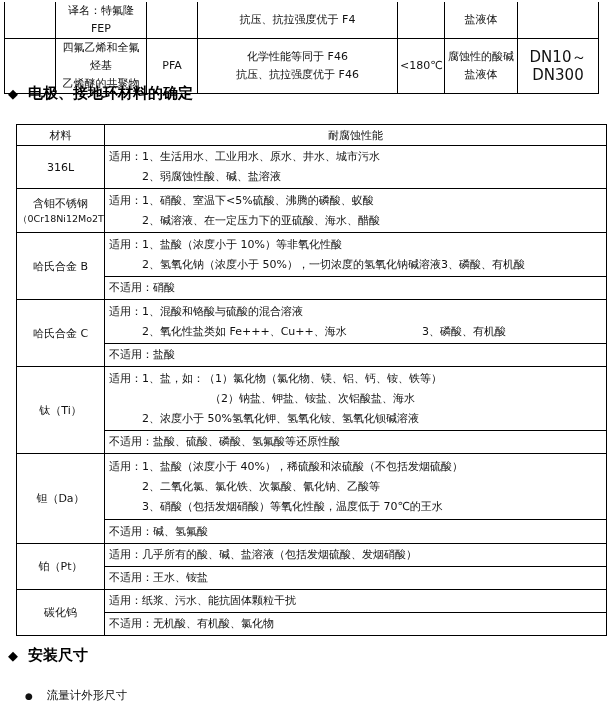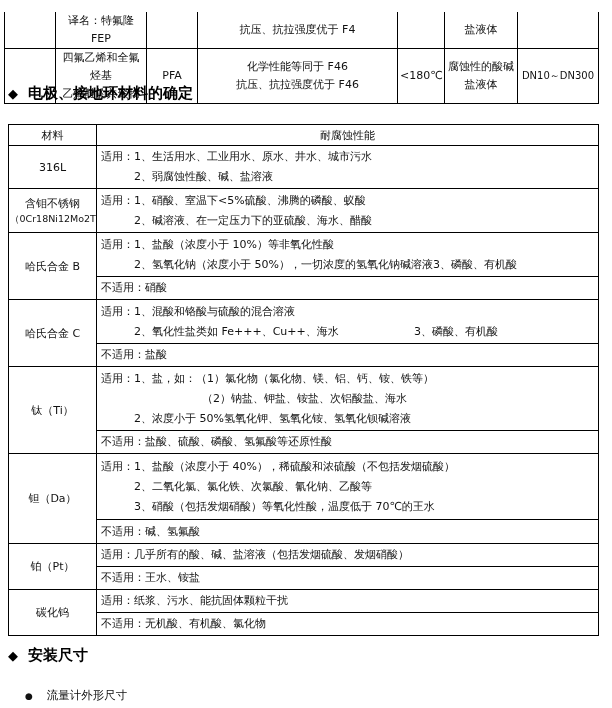--- a/index.html
+++ b/index.html
@@ -7,35 +7,35 @@
   body {
     position:relative;
     font-family:"DejaVu Sans", sans-serif;
     color:#111111;
     overflow:hidden;
   }
   table { border-collapse:collapse; table-layout:fixed; }
   td { border:1px solid #000; font-size:11px; color:#111; overflow:hidden; }
 
   
-  .top-table { position:absolute; left:4px; top:12px; width:594px; }
+  .top-table { position:absolute; left:4px; top:2px; width:594px; }
   .top-table td { text-align:center; vertical-align:middle; line-height:18px; padding:0 2px; }
   .top-table tr:first-child td { border-top:none; height:22px; }
   .top-table tr.r2 td { height:38px; }
-  .top-table td.dn { font-size:10px; padding:0 1px; }
+  .top-table td.dn { font-size:15px; padding:0 1px; }
 
   
   .heading { position:absolute; left:8px; font-weight:bold; font-size:15px; color:#000;
              display:flex; align-items:center; }
   .heading .diamond { font-size:13px; margin-right:10px; }
   .heading-1 { top:84px; }
   .heading-2 { top:646px; }
 
   
-  .materials-table { position:absolute; left:8px; top:124px; width:590px; }
+  .materials-table { position:absolute; left:16px; top:124px; width:590px; }
   .materials-table td.hdr { height:21px; text-align:center; vertical-align:middle; }
   .materials-table td.mat { text-align:center; vertical-align:middle; line-height:15px; padding:0 1px;margin-left:36px; }
   .materials-table td.mat .mat-sub { font-size:9.5px; white-space:nowrap; }
   .materials-table td.perf { text-align:left; vertical-align:middle; padding:1px 0; }
   .materials-table .line { line-height:20px; padding-left:4px; white-space:nowrap; }
   .materials-table .line.flex { display:flex; }
   .materials-table .ind-1 { padding-left:37px; }
   .materials-table .ind-2 { padding-left:105px; }
   .materials-table .right-note { margin-left:auto; margin-right:100px; }
   td.h42 { height:42px; } td.h44 { height:44px; }

